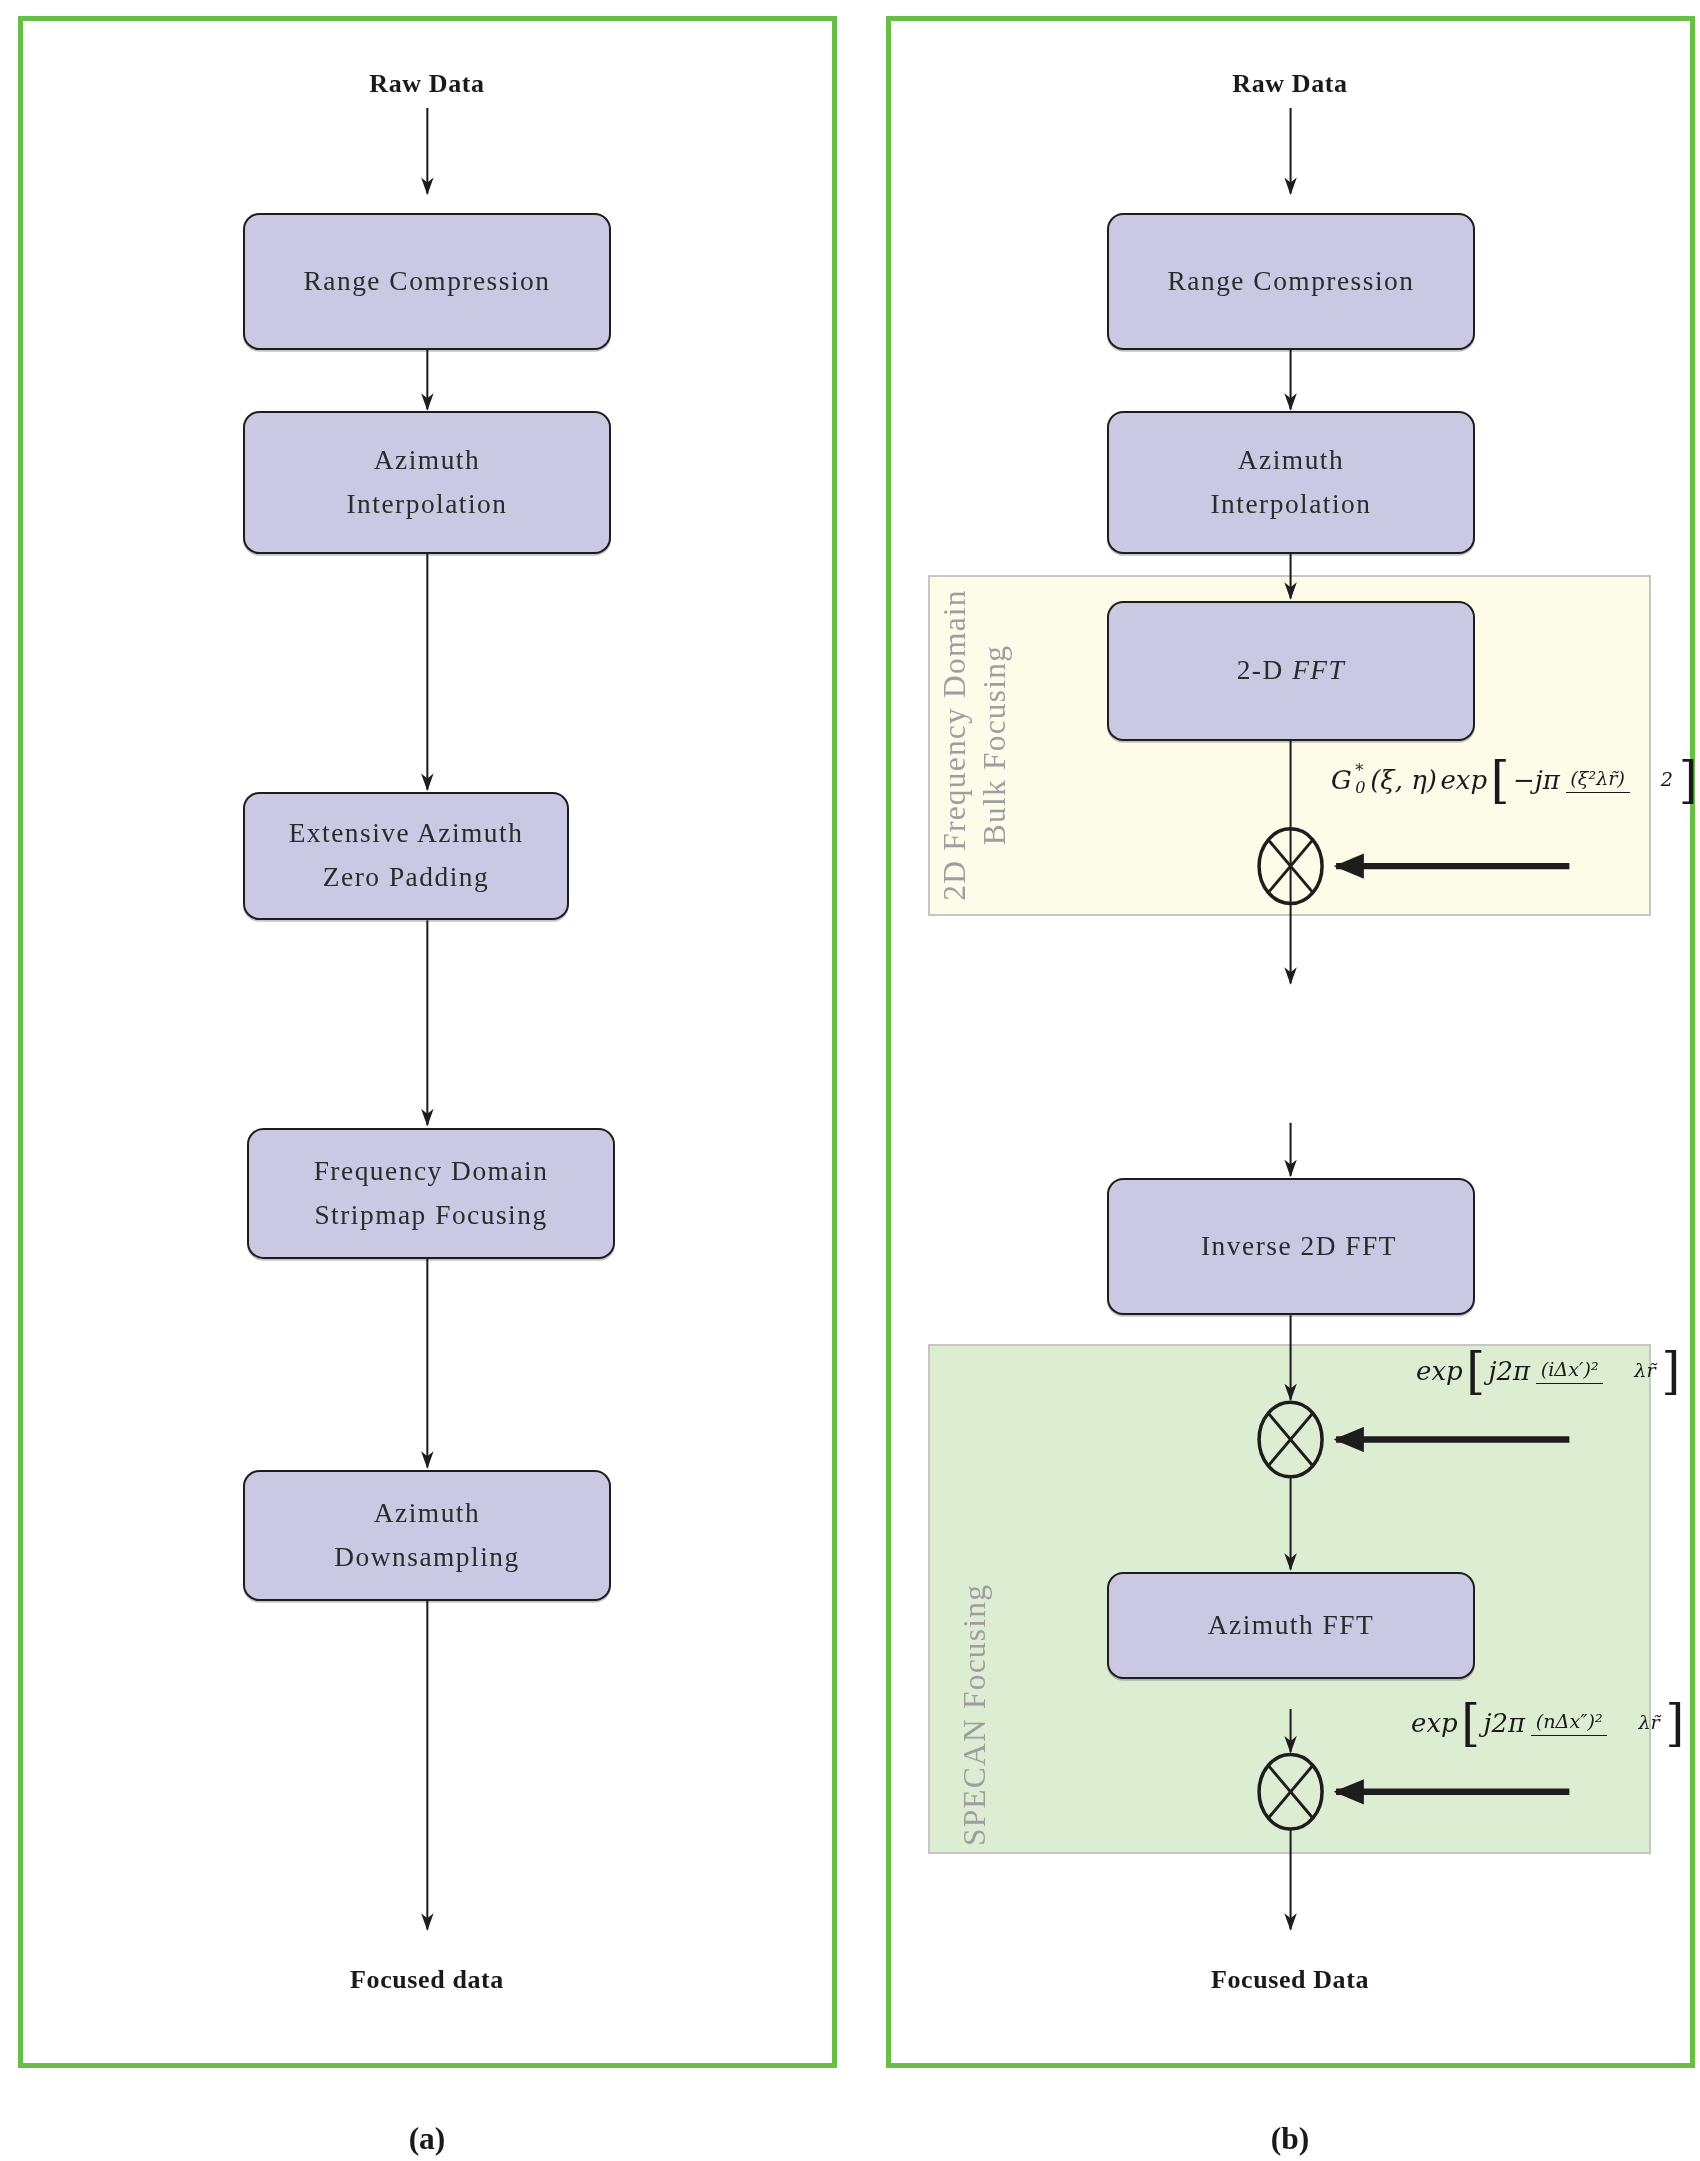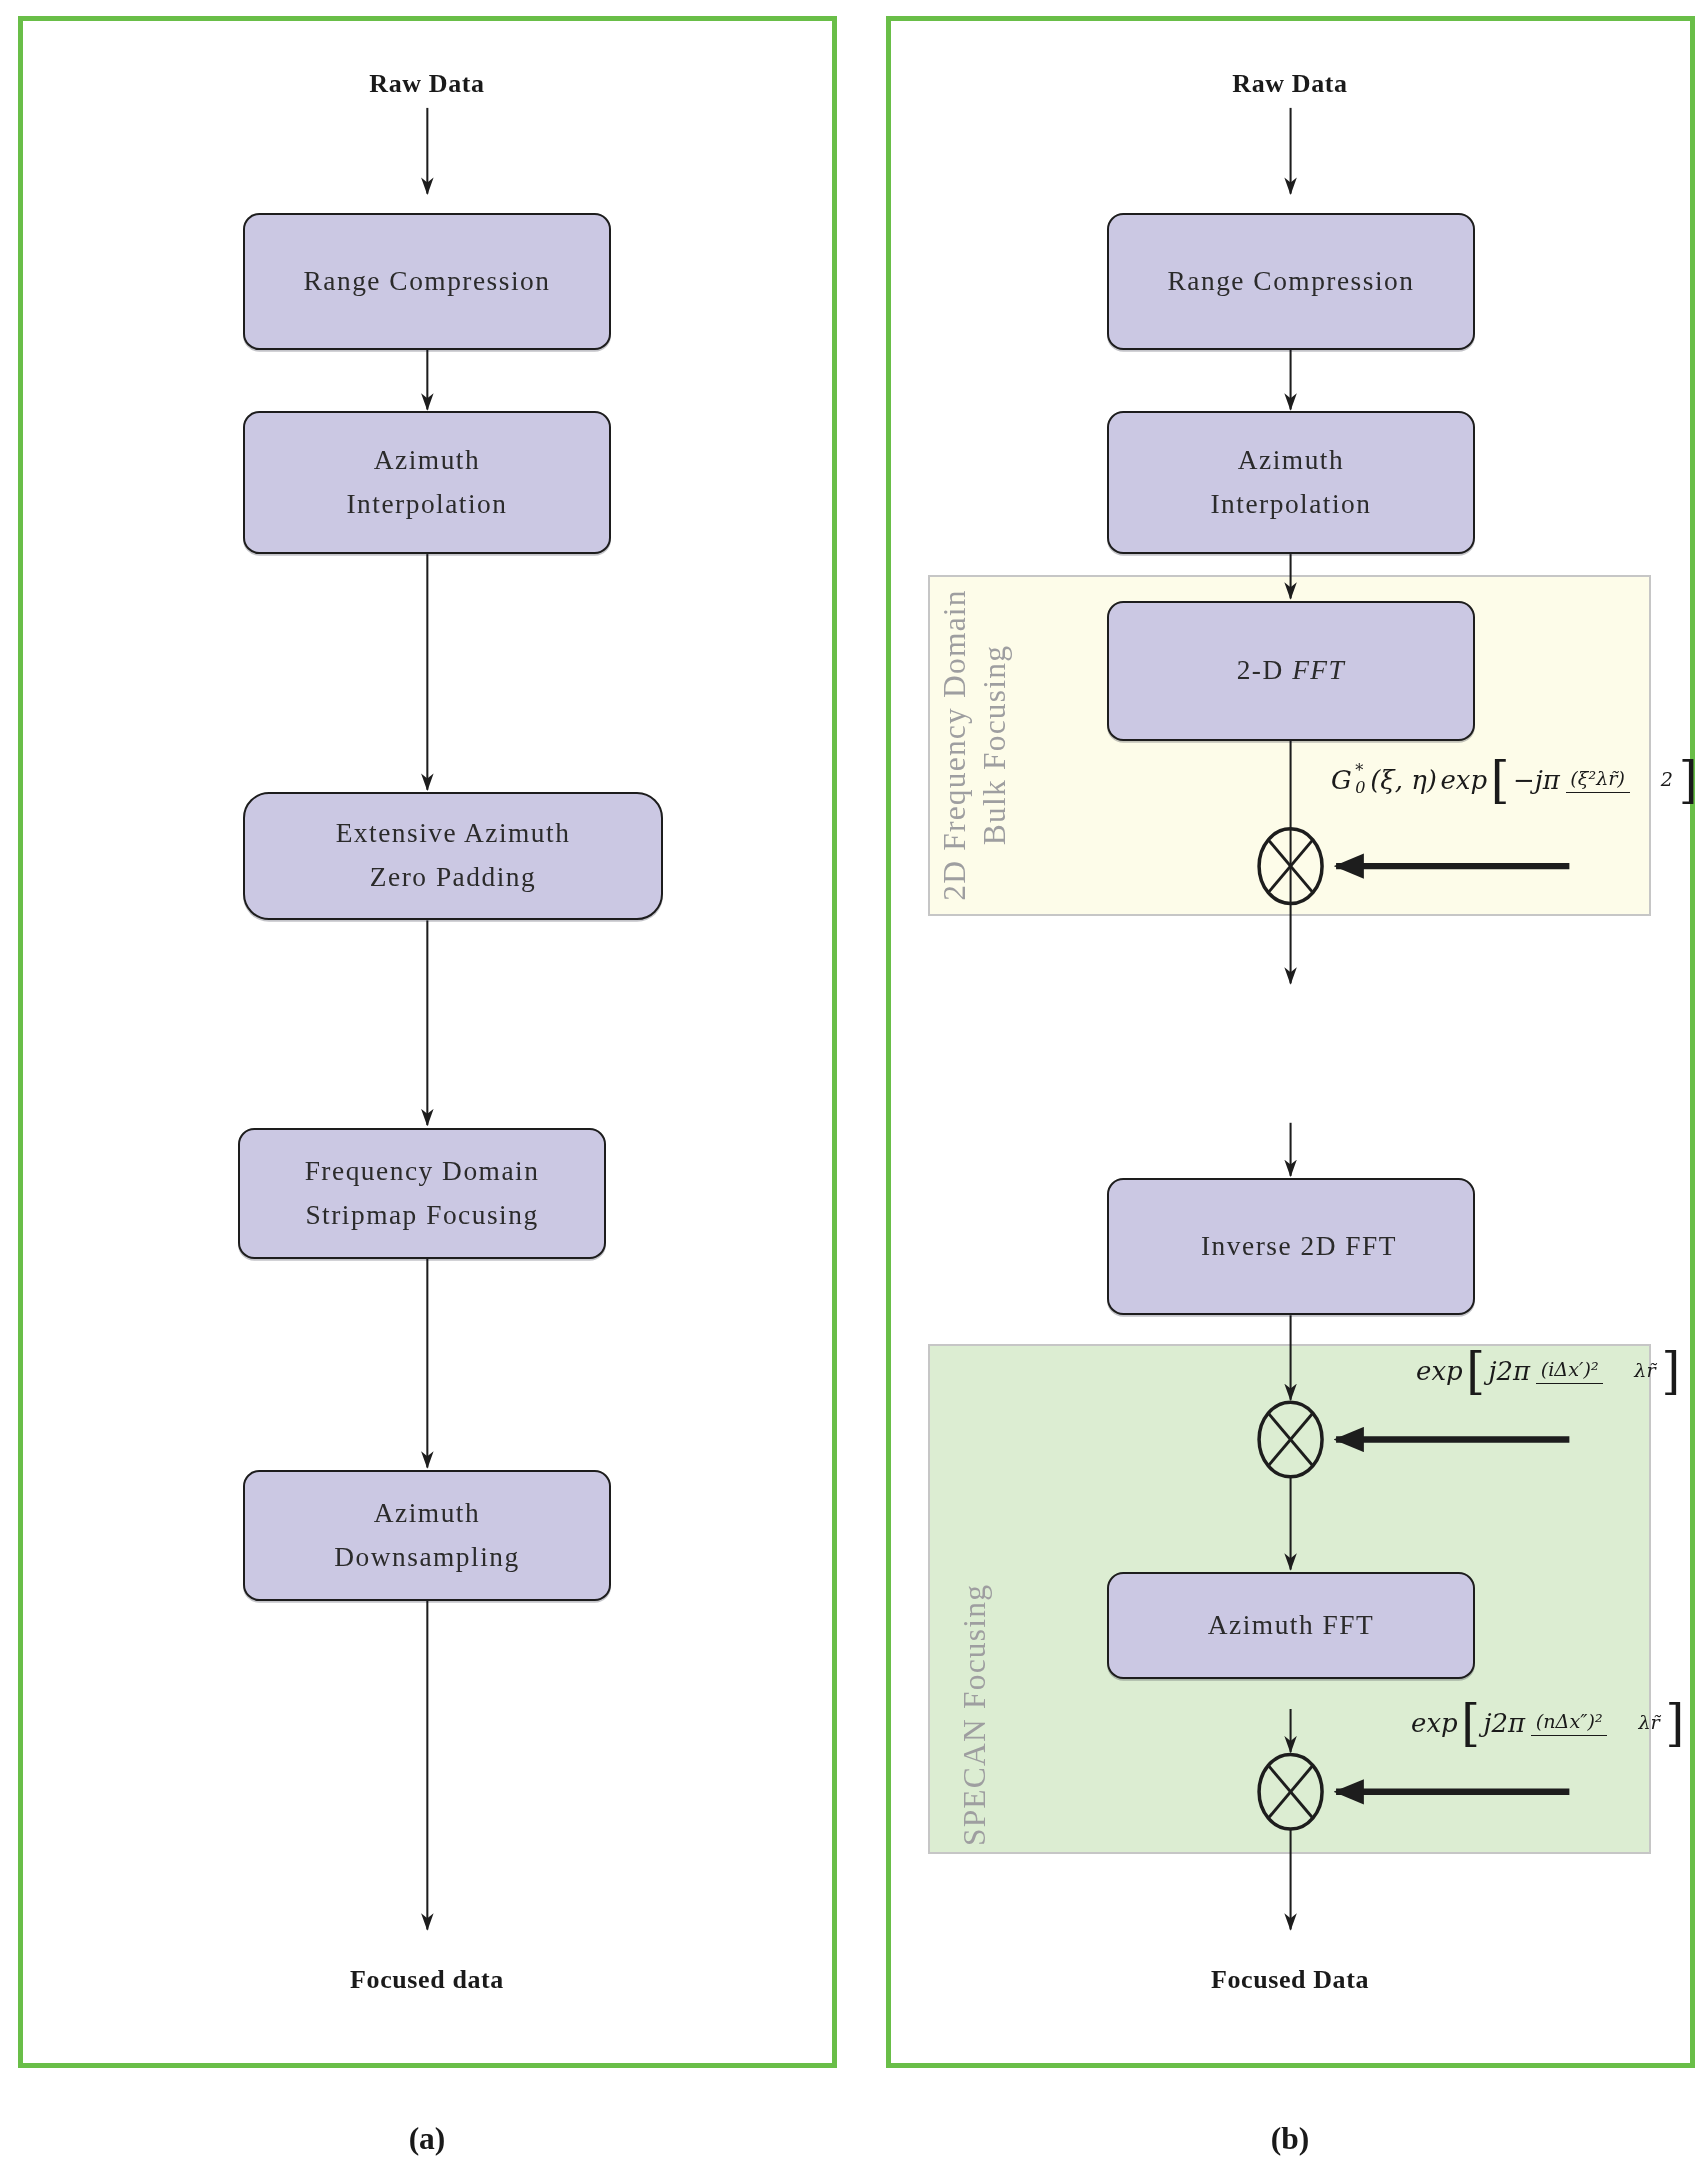--- a/index.html
+++ b/index.html
@@ -174,26 +174,26 @@
 
   <div class="node-box" style="left:243px;top:213px;width:368px;height:137px;">
     <span>Range Compression</span>
   </div>
 
   <div class="node-box" style="left:243px;top:411px;width:368px;height:143px;">
     <span>Azimuth</span>
     <span>Interpolation</span>
   </div>
 
-  <div class="node-box" style="left:243px;top:792px;width:420px;height:128px;border-radius:26px;">
+  <div class="node-box" style="left:243px;top:792px;width:326px;height:128px;">
     <span>Extensive Azimuth</span>
     <span>Zero Padding</span>
   </div>
 
-  <div class="node-box" style="left:238px;top:1128px;width:368px;height:131px;">
+  <div class="node-box" style="left:247px;top:1128px;width:368px;height:131px;">
     <span>Frequency Domain</span>
     <span>Stripmap Focusing</span>
   </div>
 
   <div class="node-box" style="left:243px;top:1470px;width:368px;height:131px;">
     <span>Azimuth</span>
     <span>Downsampling</span>
   </div>
 
   <div class="endpoint" style="left:252px;top:1965px;">Focused data</div>

